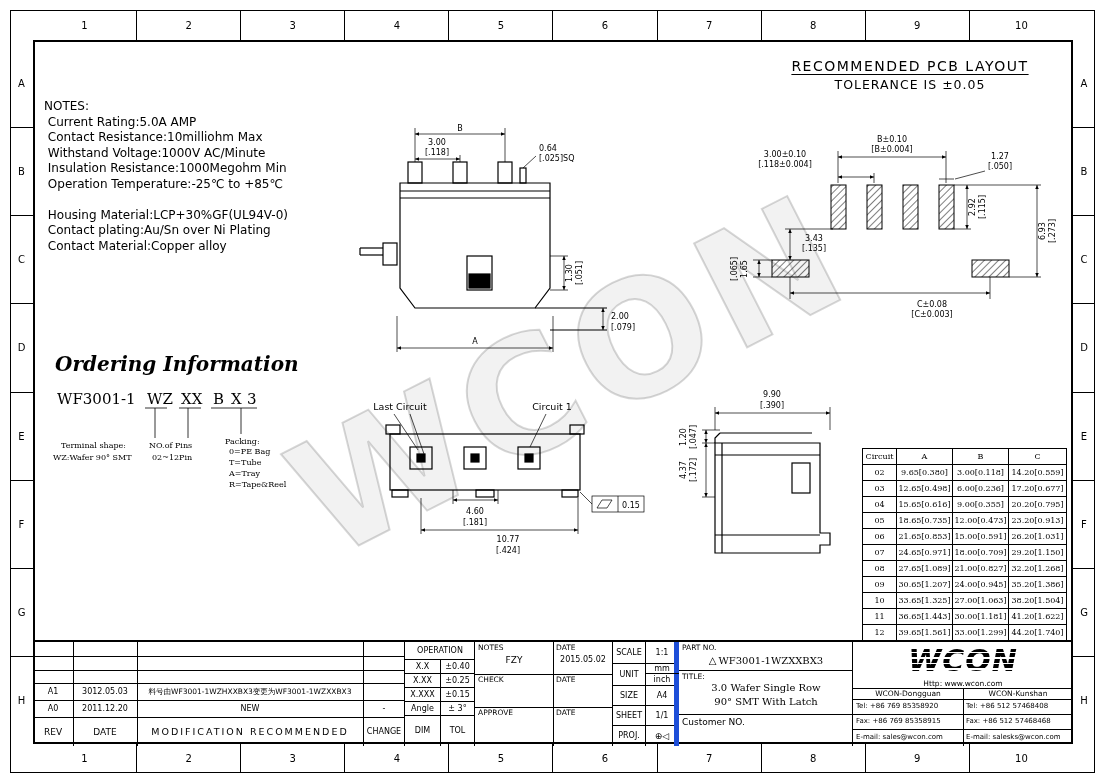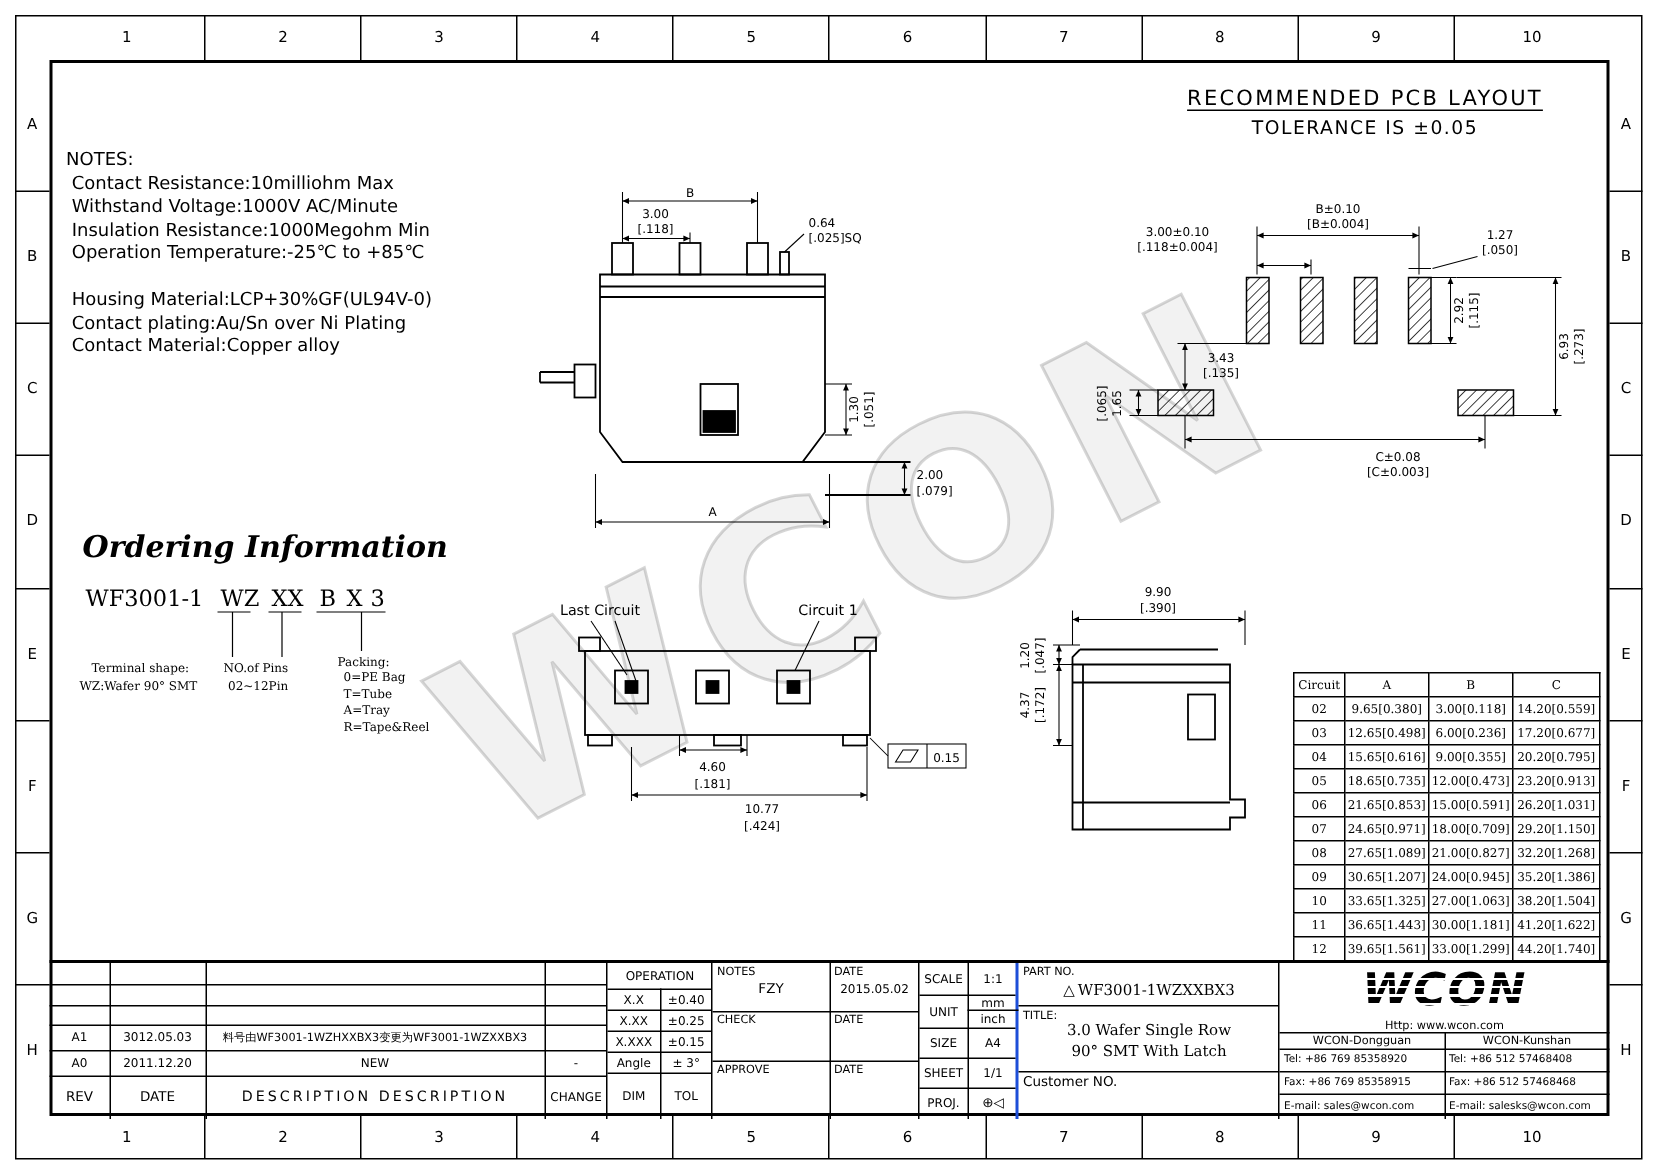--- a/index.html
+++ b/index.html
@@ -112,20 +112,21 @@
       <div class="coord-cell">F</div>
       <div class="coord-cell">G</div>
       <div class="coord-cell">H</div>
     </div>
 
   <div class="inner-frame"></div>
 
 
   <div class="abs notes">
       <div class="note-line">NOTES:</div>
+      <div class="note-line"> Current Rating:5.0A AMP</div>
       <div class="note-line"> Contact Resistance:10milliohm Max</div>
       <div class="note-line"> Withstand Voltage:1000V AC/Minute</div>
       <div class="note-line"> Insulation Resistance:1000Megohm Min</div>
       <div class="note-line"> Operation Temperature:-25℃ to +85℃</div>
       <div class="note-line"></div>
       <div class="note-line"> Housing Material:LCP+30%GF(UL94V-0)</div>
       <div class="note-line"> Contact plating:Au/Sn over Ni Plating</div>
       <div class="note-line"> Contact Material:Copper alloy</div>
     </div>
 
@@ -448,21 +449,21 @@
       <div class="c" style="left:0;top:41px;width:40px;height:17px">A1</div>
       <div class="c" style="left:40px;top:41px;width:64px;height:17px">3012.05.03</div>
       <div class="c" style="left:104px;top:41px;width:226px;height:17px;font-size:7.5px">料号由WF3001-1WZHXXBX3变更为WF3001-1WZXXBX3</div>
       <div class="c" style="left:330px;top:41px;width:42px;height:17px"></div>
       <div class="c" style="left:0;top:58px;width:40px;height:17px">A0</div>
       <div class="c" style="left:40px;top:58px;width:64px;height:17px">2011.12.20</div>
       <div class="c" style="left:104px;top:58px;width:226px;height:17px">NEW</div>
       <div class="c" style="left:330px;top:58px;width:42px;height:17px">-</div>
       <div class="c" style="left:0;top:75px;width:40px;height:29px;font-size:9px">REV</div>
       <div class="c" style="left:40px;top:75px;width:64px;height:29px;font-size:9px">DATE</div>
-      <div class="c" style="left:104px;top:75px;width:226px;height:29px;font-size:9.5px;letter-spacing:2px">DESCRIPTION DESCRIPTION</div>
+      <div class="c" style="left:104px;top:75px;width:226px;height:29px;font-size:9.5px;letter-spacing:2px">MODIFICATION RECOMMENDED</div>
       <div class="c" style="left:330px;top:75px;width:42px;height:29px;font-size:8px">CHANGE</div>
     </div>
 
     <div class="abs" style="left:372px;top:0;width:70px;height:104px;border-right:1px solid #000">
       <div class="hl" style="top:17px"></div>
       <div class="hl" style="top:31px"></div>
       <div class="hl" style="top:45px"></div>
       <div class="hl" style="top:59px"></div>
       <div class="hl" style="top:73px"></div>
       <div class="vl" style="left:35px;top:17px"></div>
@@ -502,21 +503,21 @@
       <div class="abs" style="left:0;top:65px;width:78px;height:39px">
         <span class="cell-lab">APPROVE</span>
         <span class="cell-val"></span>
       </div>
       <div class="abs" style="left:78px;top:65px;width:60px;height:39px">
         <span class="cell-lab">DATE</span>
         <span class="cell-val"></span>
       </div>
     </div>
 
-    <div class="abs" style="left:580px;top:0;width:66px;height:104px;border-right:2px solid #1d4ed8">
+    <div class="abs" style="left:580px;top:0;width:66px;height:104px;border-right:5px solid #1d4ed8">
       <div class="hl" style="top:21px"></div>
       <div class="hl" style="top:43px"></div>
       <div class="hl" style="top:63px"></div>
       <div class="hl" style="top:83px"></div>
       <div class="vl" style="left:32px"></div>
       <div class="c" style="left:0;top:0;width:32px;height:21px">SCALE</div>
       <div class="c" style="left:32px;top:0;width:34px;height:21px">1:1</div>
       <div class="c" style="left:0;top:21px;width:32px;height:22px">UNIT</div>
       <div class="abs" style="left:32px;top:21px;width:34px;height:22px">
         <div class="c" style="left:0;top:0;width:34px;height:11px;border-bottom:1px solid #000">mm</div>

